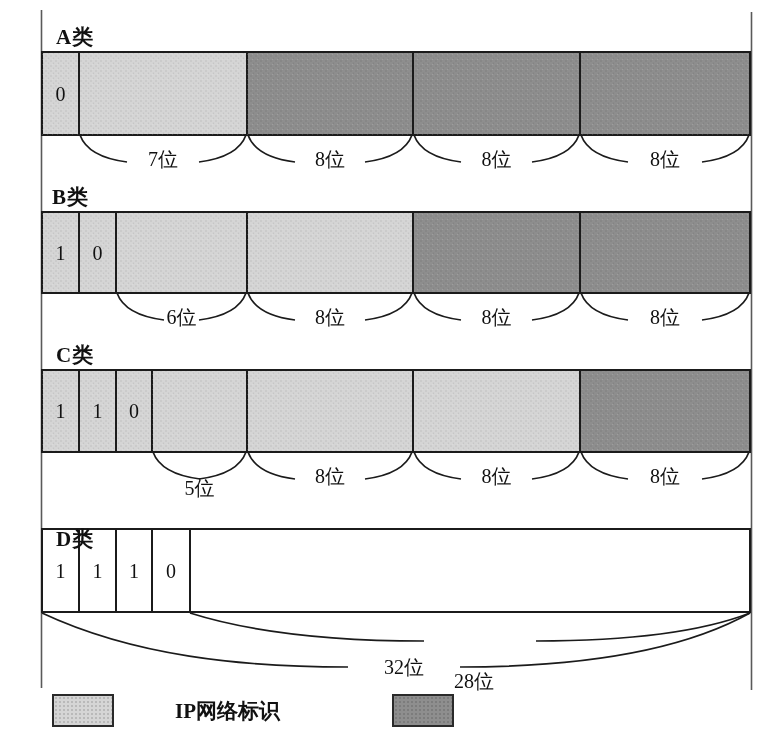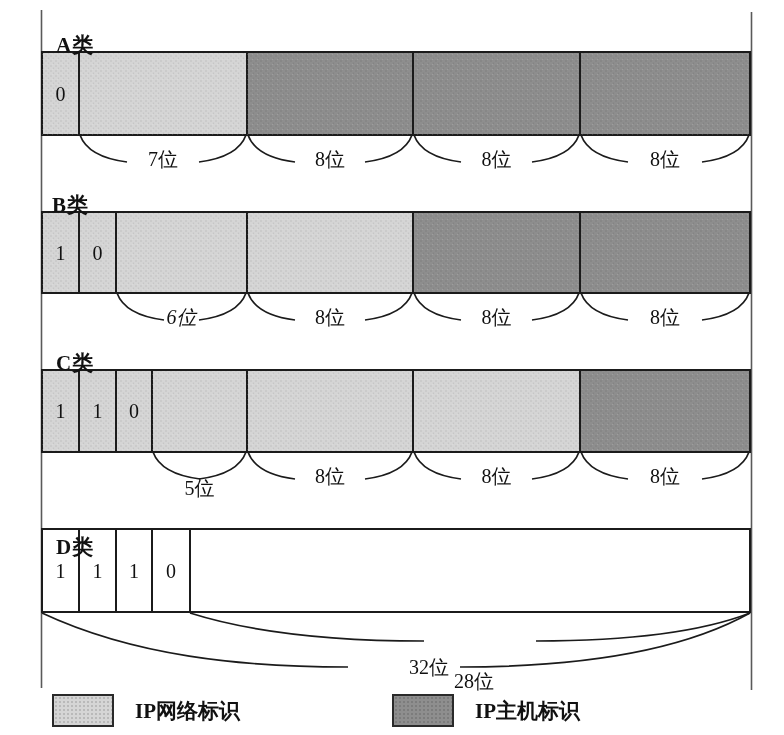--- a/index.html
+++ b/index.html
@@ -10,42 +10,41 @@
     font-family:"Liberation Serif","DejaVu Serif",serif;
     color:#111;
     overflow:hidden;
   }
   #overlay{position:absolute;left:0;top:0;width:784px;height:735px;}
   .class-label{
     position:absolute;
     font-size:21px;font-weight:600;line-height:22px;
     letter-spacing:1px;
     white-space:nowrap;
-    margin-top:8px;
   }
   .bit-digit{
     position:absolute;
     transform:translate(-50%,-50%);
     font-size:20px;line-height:20px;
   }
   .span-label{
     position:absolute;
     transform:translate(-50%,-50%);
     font-size:20px;line-height:20px;
     white-space:nowrap;
   }
   .brace-label{
     position:absolute;
     transform:translate(-50%,-50%);
     font-size:20px;line-height:20px;
     white-space:nowrap;
   }
   .legend-item{
     position:absolute;
-    display:flex;align-items:center;
+    display:flex;align-items:center;gap:40px;
   }
   .swatch{
     display:inline-block;
     width:58px;height:29px;
     border:2.5px solid #2a2a2a;
     background-size:4px 4px;
     background-image:radial-gradient(rgba(0,0,0,.13) .8px, transparent 1px);
   }
   .legend-label{
     margin-left:21px;
@@ -143,44 +142,43 @@
   <div id="text-layer">
       <div class="class-label" style="left: 56px; top: 26px;">A类</div>
       <div class="bit-digit" style="left: 60.5px; top: 93.5px;">0</div>
       <div class="span-label" style="left: 163px; top: 159px;">7位</div>
       <div class="span-label" style="left: 330px; top: 159px;">8位</div>
       <div class="span-label" style="left: 496.5px; top: 159px;">8位</div>
       <div class="span-label" style="left: 665px; top: 159px;">8位</div>
       <div class="class-label" style="left: 52px; top: 186px;">B类</div>
       <div class="bit-digit" style="left: 60.5px; top: 252.5px;">1</div>
       <div class="bit-digit" style="left: 97.5px; top: 252.5px;">0</div>
-      <div class="span-label" style="left: 181.5px; top: 317px; font-style: italic;">6位</div>
+      <div class="span-label" style="left: 181.5px; top: 317px;">6位</div>
       <div class="span-label" style="left: 330px; top: 317px;">8位</div>
       <div class="span-label" style="left: 496.5px; top: 317px;">8位</div>
       <div class="span-label" style="left: 665px; top: 317px;">8位</div>
       <div class="class-label" style="left: 56px; top: 344px; text-align: right;">C类</div>
       <div class="bit-digit" style="left: 60.5px; top: 411px;">1</div>
       <div class="bit-digit" style="left: 97.5px; top: 411px;">1</div>
       <div class="bit-digit" style="left: 134px; top: 411px;">0</div>
       <div class="span-label" style="left: 199.5px; top: 476px; margin-top: 12px;">5位</div>
       <div class="span-label" style="left: 330px; top: 476px;">8位</div>
       <div class="span-label" style="left: 496.5px; top: 476px;">8位</div>
       <div class="span-label" style="left: 665px; top: 476px;">8位</div>
       <div class="class-label" style="left: 56px; top: 528px;">D类</div>
       <div class="bit-digit" style="left: 60.5px; top: 570.5px;">1</div>
       <div class="bit-digit" style="left: 97.5px; top: 570.5px;">1</div>
       <div class="bit-digit" style="left: 134px; top: 570.5px;">1</div>
       <div class="bit-digit" style="left: 171px; top: 570.5px;">0</div>
       <div class="brace-label" style="left: 474px; top: 641px; margin-top: 40px;">28位</div>
-      <div class="brace-label" style="left: 404px; top: 667px; margin-left: 25px;">32位</div>
+      <div class="brace-label" style="left: 404px; top: 667px;">32位</div>
     </div>
 
   <div id="legend">
     <div class="legend-item" style="left: 52px; top: 694px;">
       <span class="swatch" style="background-color: rgb(213, 213, 213);"></span>
       <span class="legend-label">IP网络标识</span>
     </div>
     <div class="legend-item" style="left: 392px; top: 694px;">
       <span class="swatch" style="background-color: rgb(142, 142, 142);"></span>
-      <span class="legend-label">IP主机标识</span>
     </div>
   </div>
 </div>
 
 </body></html>

